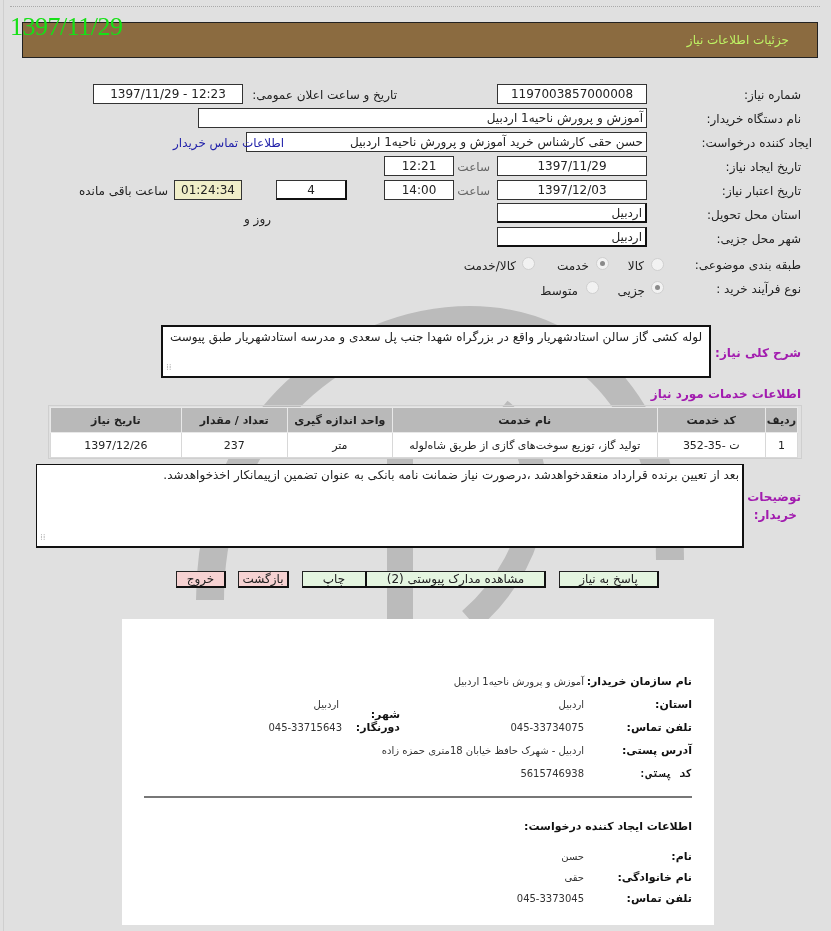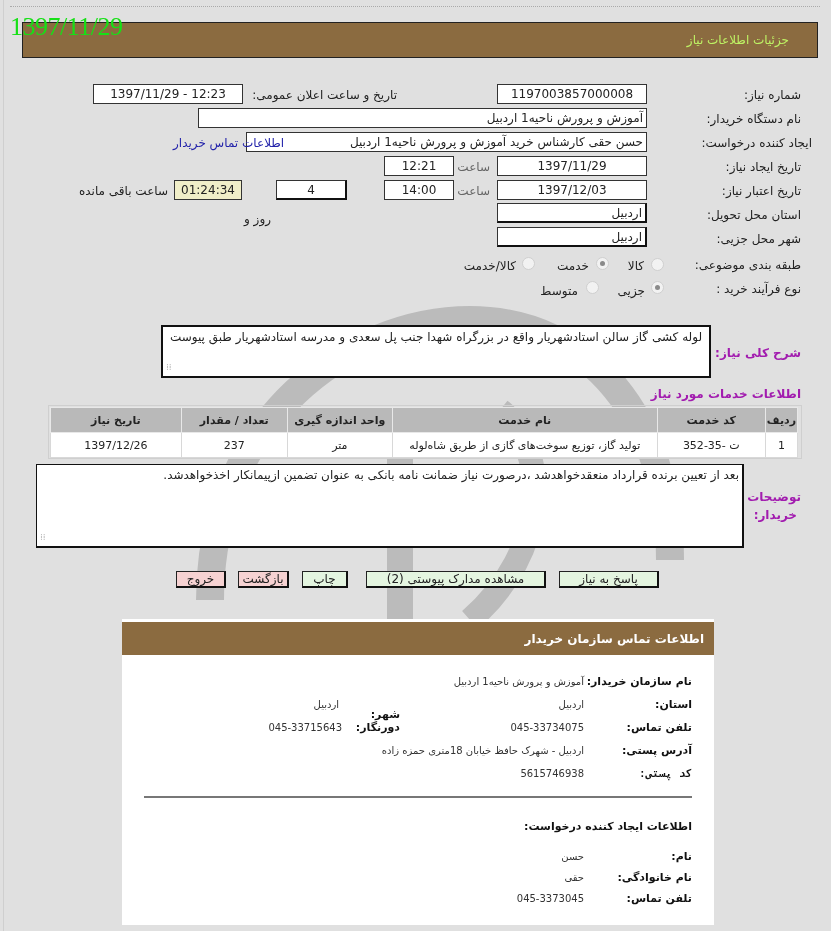--- a/index.html
+++ b/index.html
@@ -160,28 +160,25 @@
 
 <span class="bold-lbl" style="right:30px;top:490px;">توضیحات</span>
 <span class="bold-lbl" style="right:34px;top:508px;">خریدار:</span>
 <div class="textarea" style="left:36px;top:464px;width:708px;height:84px;border-width:1px 2px 2px 1px;">
   <span>بعد از تعیین برنده قرارداد منعقدخواهدشد ،درصورت نیاز ضمانت نامه بانکی به عنوان تضمین  ازپیمانکار اخذخواهدشد.</span>
   <span class="resize-grip">⁞⁞</span>
 </div>
 
 <div class="btn green" style="left:559px;top:571px;width:100px;">پاسخ به نیاز</div>
 <div class="btn green" style="left:366px;top:571px;width:180px;">مشاهده مدارک پیوستی (2)</div>
-<div class="btn green" style="left:302px;top:571px;width:46px;">چاپ</div>
+<div class="btn green" style="left:302px;top:571px;width:65px;">چاپ</div>
 <div class="btn pink" style="left:238px;top:571px;width:51px;">بازگشت</div>
 <div class="btn pink" style="left:176px;top:571px;width:50px;">خروج</div>
 
 <div class="contact-panel">
-  <div class="contact-head">
-    <span class="t">اطلاعات تماس سازمان خریدار</span>
-  </div>
 
   <span class="cl" style="right:22px;top:56px;">نام سازمان خریدار:</span>
   <span class="cv" style="right:130px;top:57px;">آموزش و پرورش ناحیه1 اردبیل</span>
 
   <span class="cl" style="right:22px;top:79px;">استان:</span>
   <span class="cv" style="right:130px;top:80px;">اردبیل</span>
   <span class="cl" style="right:314px;top:79px;margin-top:10px;">شهر:</span>
   <span class="cv" style="right:375px;top:80px;">اردبیل</span>
 
   <span class="cl" style="right:22px;top:102px;">تلفن تماس:</span>

